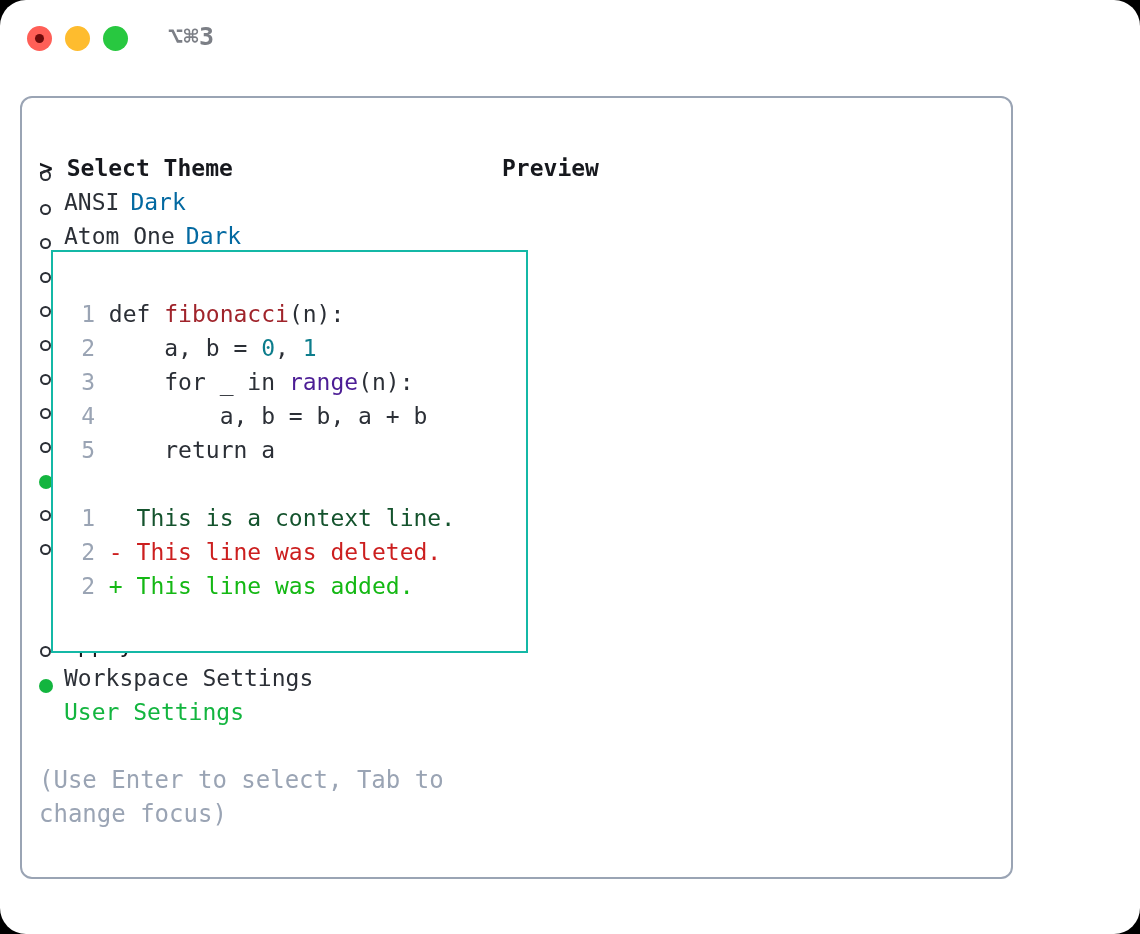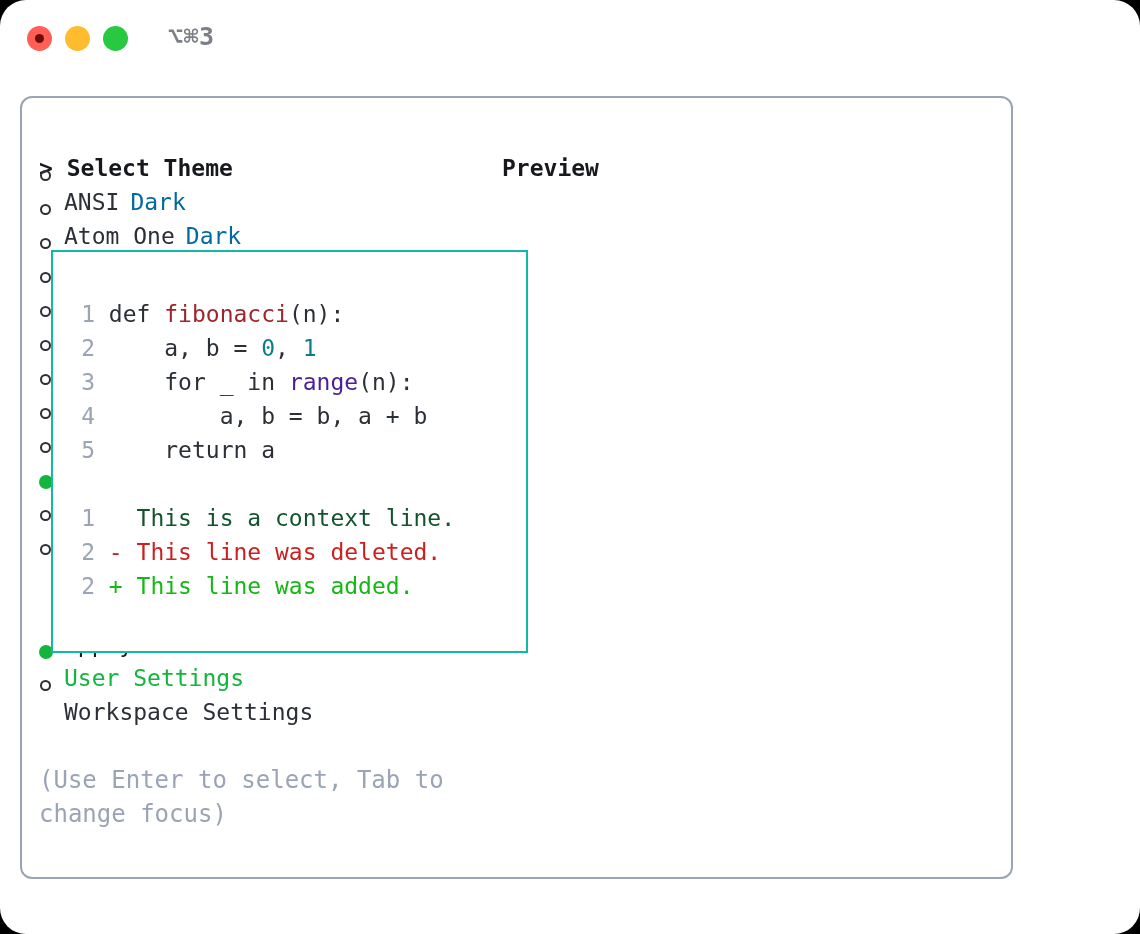--- a/index.html
+++ b/index.html
@@ -238,22 +238,22 @@
           <div class="row"><span class="marker bullet-hollow"></span><span class="label">ANSI Light</span><span class="tag">Light</span></div>
           <div class="row"><span class="marker bullet-hollow"></span><span class="label">Ayu Light</span><span class="tag">Light</span></div>
           <div class="row"><span class="marker bullet-hollow"></span><span class="label">Default Light</span><span class="tag">Light</span></div>
           <div class="row selected"><span class="marker bullet-filled"></span><span class="label">GitHub Light</span><span class="tag">Light</span></div>
           <div class="row"><span class="marker bullet-hollow"></span><span class="label">Google Code</span><span class="tag">Light</span></div>
           <div class="row"><span class="marker bullet-hollow"></span><span class="label">XCode</span><span class="tag">Light</span></div>
         </div>
       <div class="spacer"></div>
       <div class="subhead">Apply To</div>
       <div class="list" id="apply-list">
+          <div class="row"><span class="marker bullet-hollow"></span><span class="label">Workspace Settings</span></div>
           <div class="row selected"><span class="marker bullet-filled"></span><span class="label">User Settings</span></div>
-          <div class="row"><span class="marker bullet-hollow"></span><span class="label">Workspace Settings</span></div>
         </div>
       <div class="hint">(Use Enter to select, Tab to change focus)</div>
     </div>
 
     <div class="right-col">
       <div class="section-head">Preview</div>
     </div>
 
     <div class="preview-box">
       <div class="code" id="code-area"><span class="cl"><span class="ln">1</span> <span class="k-def">def </span><span class="k-fn">fibonacci</span><span class="k-plain">(n):</span></span><span class="cl"><span class="ln">2</span> <span class="k-plain">    a, b = </span><span class="k-num">0</span><span class="k-plain">, </span><span class="k-num">1</span></span><span class="cl"><span class="ln">3</span> <span class="k-plain">    for _ in </span><span class="k-builtin">range</span><span class="k-plain">(n):</span></span><span class="cl"><span class="ln">4</span> <span class="k-plain">        a, b = b, a + b</span></span><span class="cl"><span class="ln">5</span> <span class="k-plain">    return a</span></span><span class="gap-line"></span><span class="cl"><span class="ln">1</span> <span class="d-ctx">  This is a context line.</span></span><span class="cl"><span class="ln">2</span> <span class="d-del">- This line was deleted.</span></span><span class="cl"><span class="ln">2</span> <span class="d-add">+ This line was added.</span></span></div>

